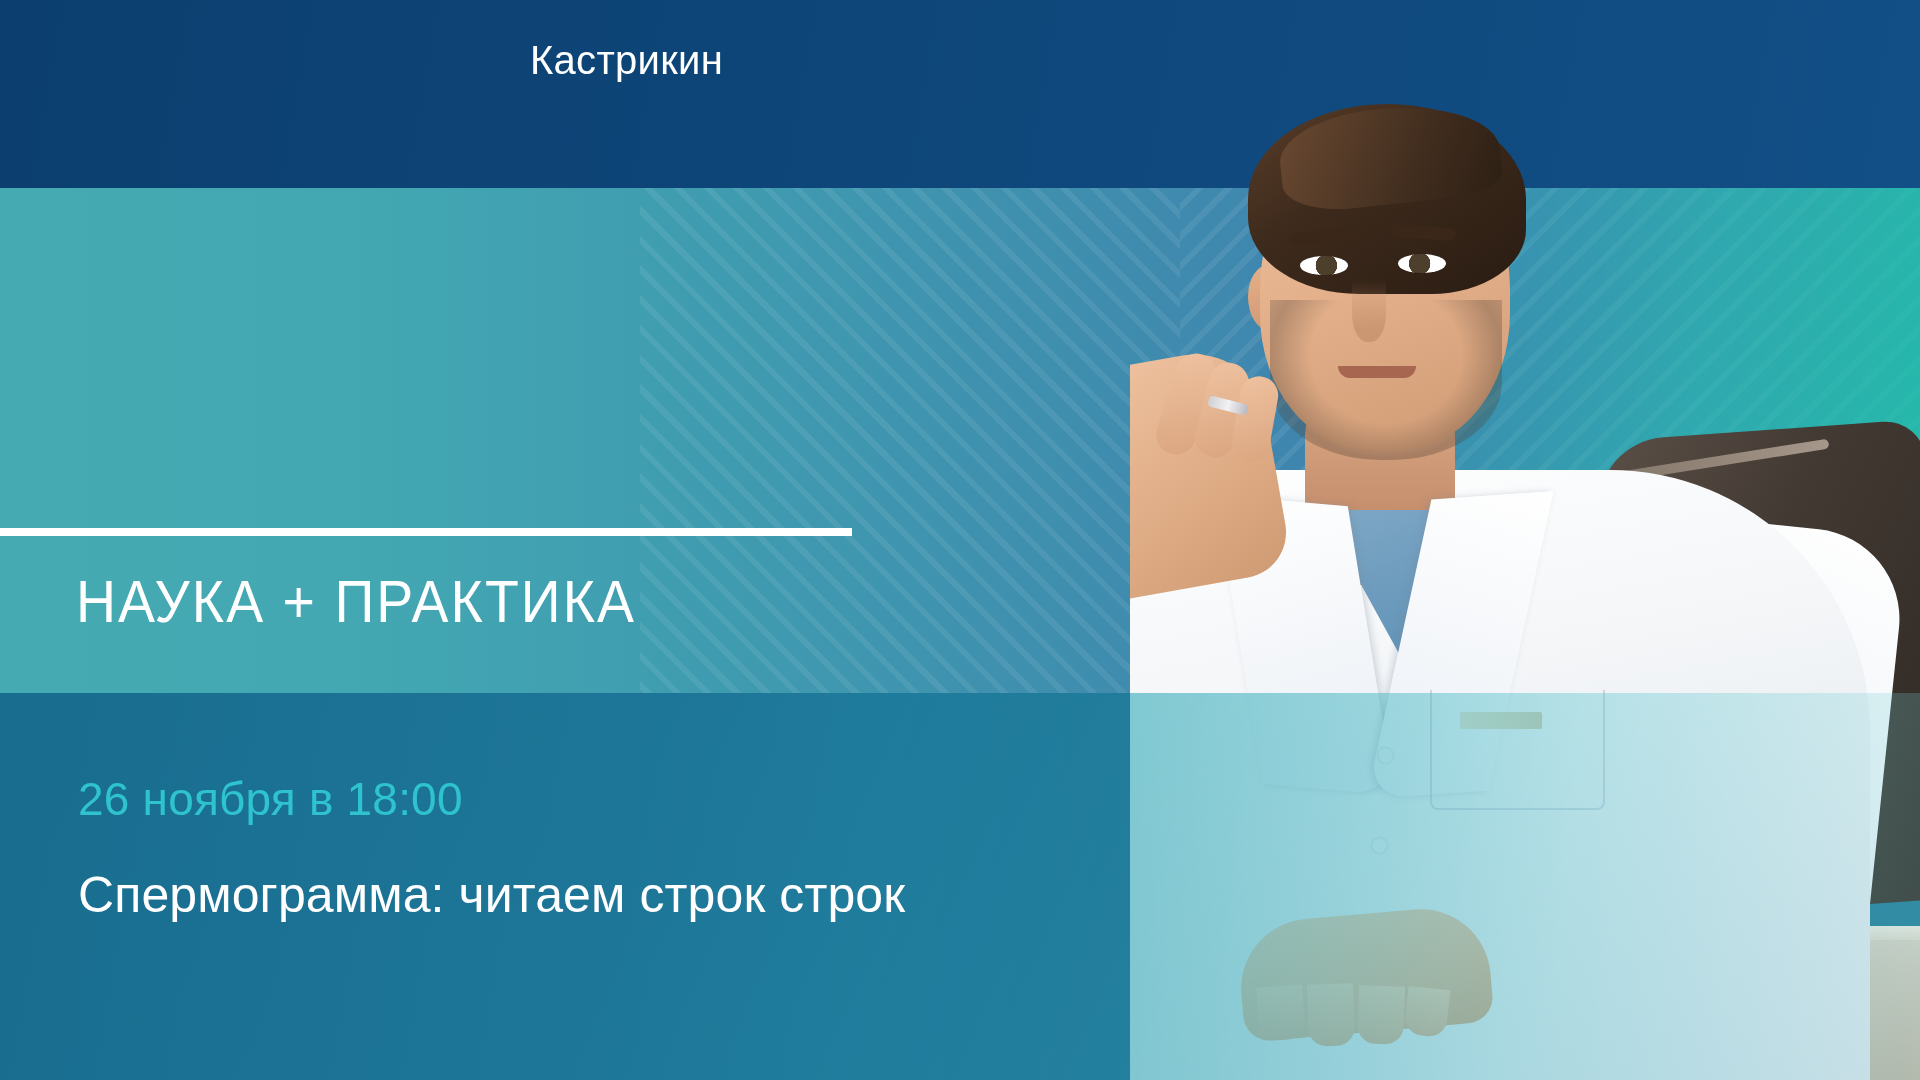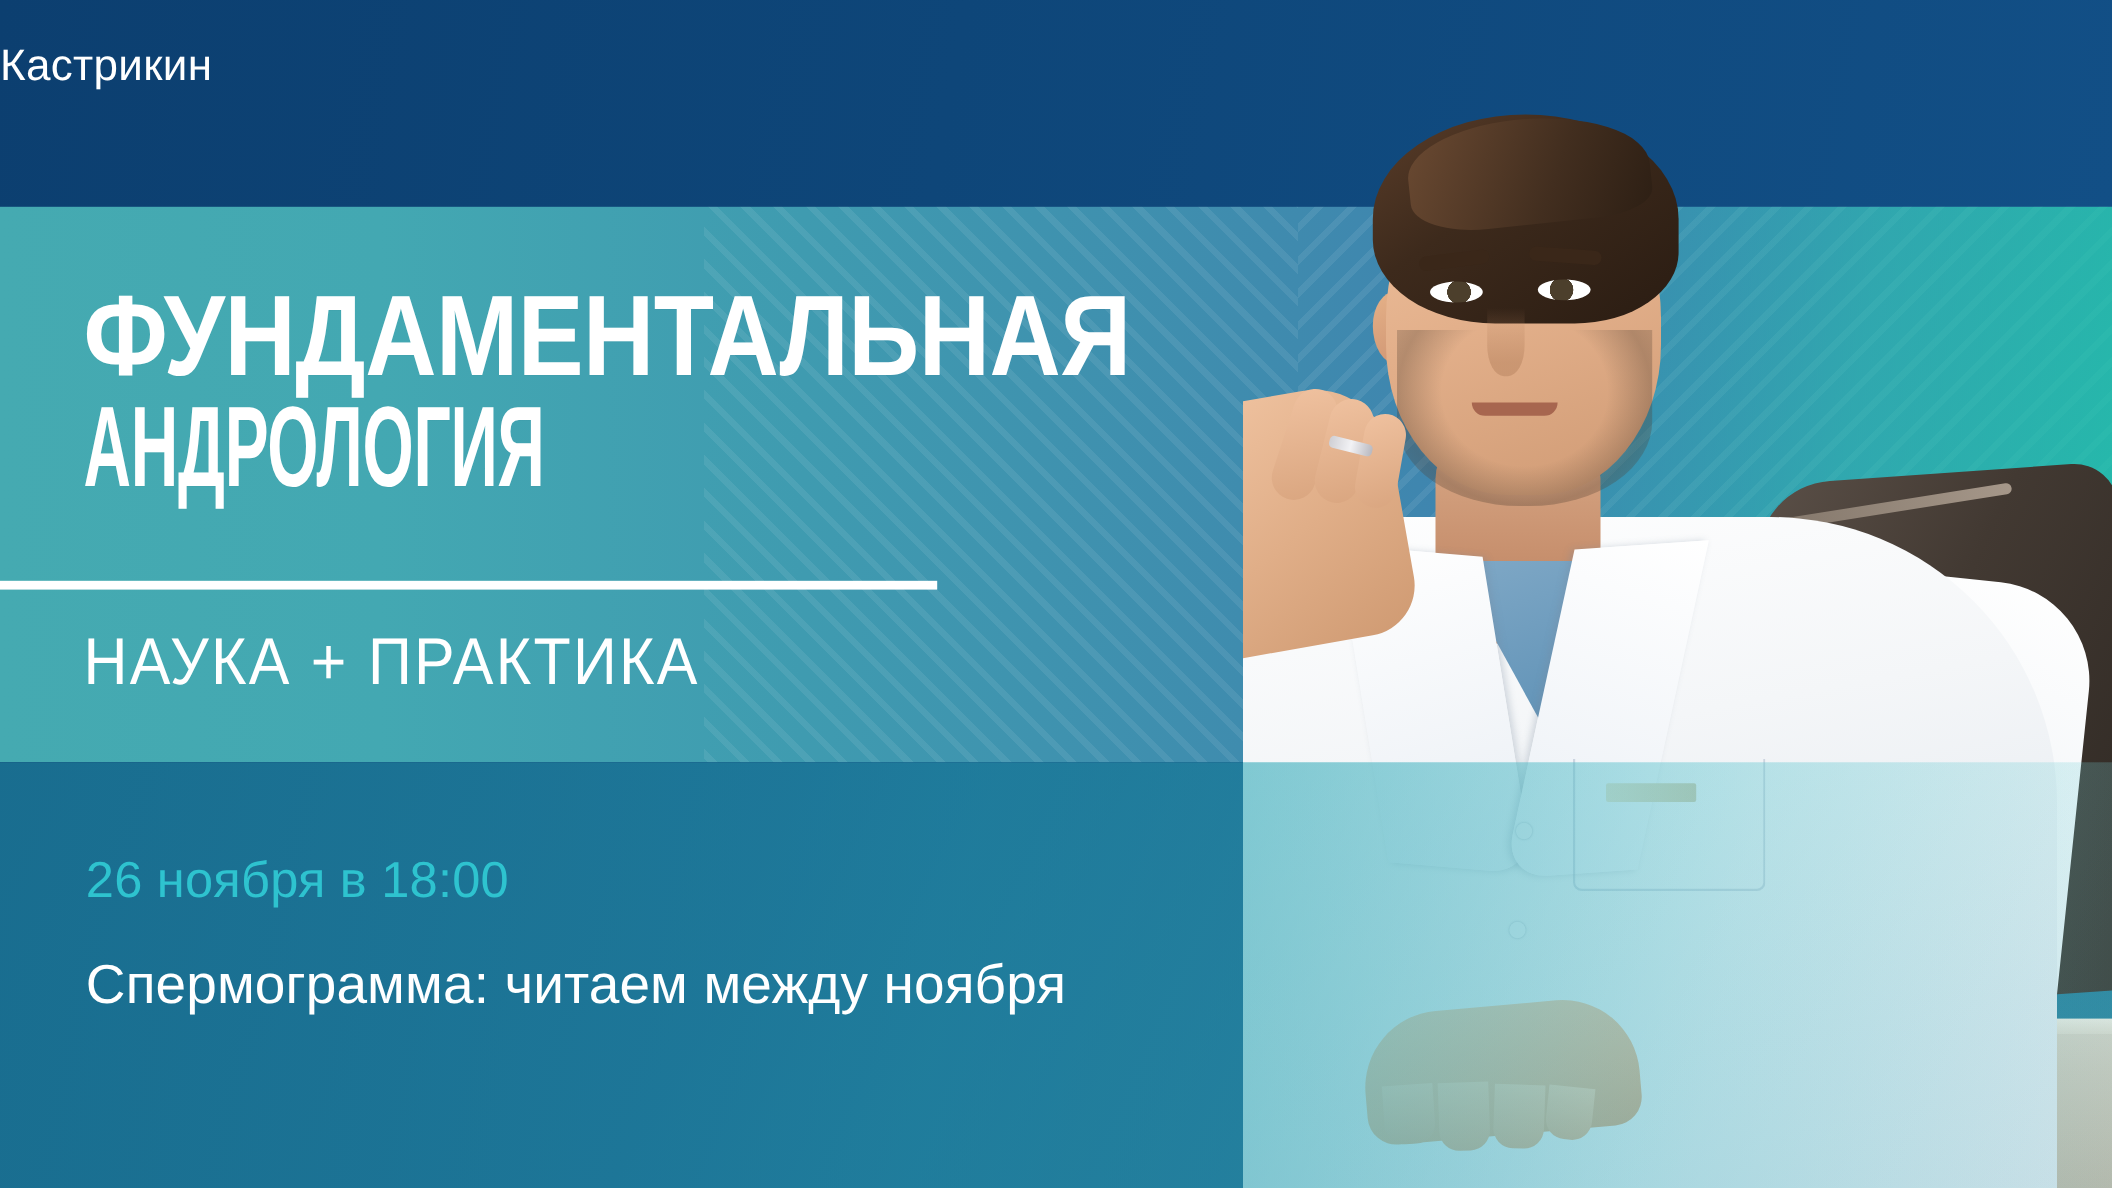--- a/index.html
+++ b/index.html
@@ -275,21 +275,21 @@
   }
   .tint-clip {
     position:absolute; left:1130px; top:693px; width:790px; height:387px;
     background:linear-gradient(100deg, rgba(95,200,205,0.30) 0%, rgba(150,225,225,0.12) 55%, rgba(200,240,238,0.04) 100%);
     pointer-events:none;
   }
 
   
   .speaker {
     position:absolute; top:34px; left:0; width:1253px;
-    text-align:left;
+    text-align:center;
     color:#ffffff;
     font-size:40px; line-height:1.30;
     font-weight:400;
     letter-spacing:.3px;
     z-index:40;
   }
 
   .title-wrap {
     position:absolute; left:76px; top:256px; z-index:40;
   }
@@ -401,25 +401,21 @@
     <div class="ph hf hf4"></div>
   </div>
 
   <div class="photo-tint"></div>
   <div class="tint-clip"></div>
 
   <div class="speaker">
     <div>Кастрикин</div>
   </div>
 
-  <div class="title-wrap">
-    <div class="title-line" style="transform: scaleX(0.862746);">ФУНДАМЕНТАЛЬНАЯ</div>
-    <div class="title-line" style="transform: scaleX(0.575466);">АНДРОЛОГИЯ</div>
-  </div>
 
   <div class="rule"></div>
 
   <div class="subtitle" style="transform: scaleX(0.923735); transform-origin: left center;">НАУКА + ПРАКТИКА</div>
 
   <div class="date">26 ноября в 18:00</div>
-  <div class="topic">Спермограмма: читаем между ноября</div>
+  <div class="topic">Спермограмма: читаем строк строк</div>
 
 </div>
 
 </body></html>

